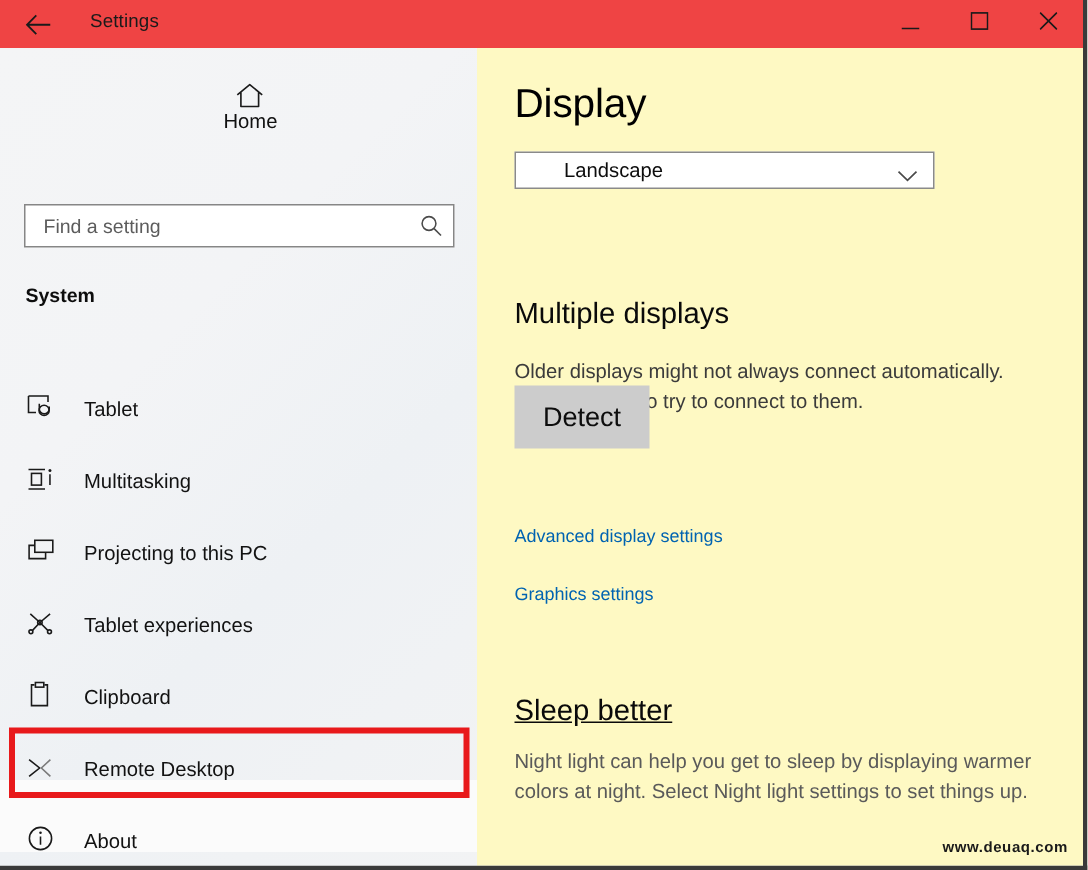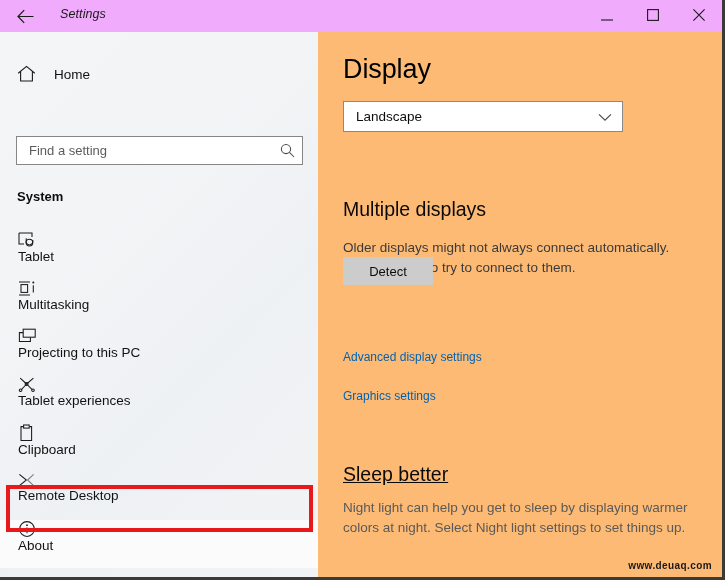--- a/index.html
+++ b/index.html
@@ -21,23 +21,22 @@
     border-bottom: 3px solid #3a3a3a;
     overflow: hidden;
   }
 
   
   .titlebar {
     position: absolute;
     top: 0; left: 0;
     width: 722px;
     height: 32px;
-    background: #f0abfc;
+    background: #ef4444;
     z-index: 6;
-    font-style: italic;
   }
 
   .back-btn {
     position: absolute;
     left: 8px; top: 2px;
     width: 34px; height: 28px;
     display: flex;
     align-items: center;
     justify-content: center;
     cursor: pointer;
@@ -78,20 +77,21 @@
     z-index: 3;
   }
 
   .home-row {
     position: absolute;
     left: 0; top: 23px;
     width: 318px; height: 38px;
     display: flex;
     align-items: center;
     cursor: pointer;
+    flex-direction: column;
   }
   .home-row .ico {
     width: 24px;
     margin-left: 14px;
     display: flex;
     align-items: center;
     justify-content: center;
   }
   .home-row .lbl {
     margin-left: 16px;
@@ -141,23 +141,22 @@
   .navlist {
     position: absolute;
     left: 0;
     top: 200px;
     width: 318px;
   }
   .navitem {
     position: relative;
     height: 48px;
     display: flex;
-    align-items: flex-start;
-    cursor: pointer;
-    flex-direction: column;
+    align-items: flex-end;
+    cursor: pointer;
   }
   .navitem .ico {
     width: 22px;
     margin-left: 16px;
     display: flex;
     align-items: center;
     justify-content: center;
     flex: none;
   }
   .navitem .lbl {
@@ -182,45 +181,46 @@
     z-index: 5;
   }
 
   
   .content {
     position: absolute;
     left: 318px;
     top: 32px;
     width: 404px;
     height: 548px;
-    background: #fdba74;
+    background: #fef9c3;
     z-index: 2;
   }
 
   .h1 {
     position: absolute;
     left: 25px;
     top: 22px;
     font-size: 27px;
     font-weight: normal;
     color: #000;
     letter-spacing: -.1px;
   }
 
   .dropdown {
     position: absolute;
     left: 25px;
     top: 69px;
     width: 280px;
-    height: 31px;
+    height: 25px;
     background: #fff;
     border: 1px solid #8a8a8a;
     display: flex;
     align-items: center;
     cursor: pointer;
+    padding-left: 20px;
   }
   .dropdown .val {
     margin-left: 12px;
     font-size: 13.5px;
     color: #0d0d0d;
   }
   .dropdown .chev {
     position: absolute;
     right: 10px;
     top: 0;
@@ -248,25 +248,25 @@
     width: 360px;
   }
   .ptext.multi { top: 206px; }
   .ptext.sleep { top: 466px; color: #5a5a5a; }
 
   .detect-btn {
     position: absolute;
     left: 25px;
     top: 225px;
     width: 90px;
-    height: 28px;
+    height: 42px;
     background: #cccccc;
     border: none;
     font-family: "Liberation Sans", sans-serif;
-    font-size: 13px;
+    font-size: 18px;
     color: #0d0d0d;
     cursor: pointer;
   }
 
   .link {
     position: absolute;
     left: 25px;
     font-size: 12px;
     color: #0063b1;
     text-decoration: none;

